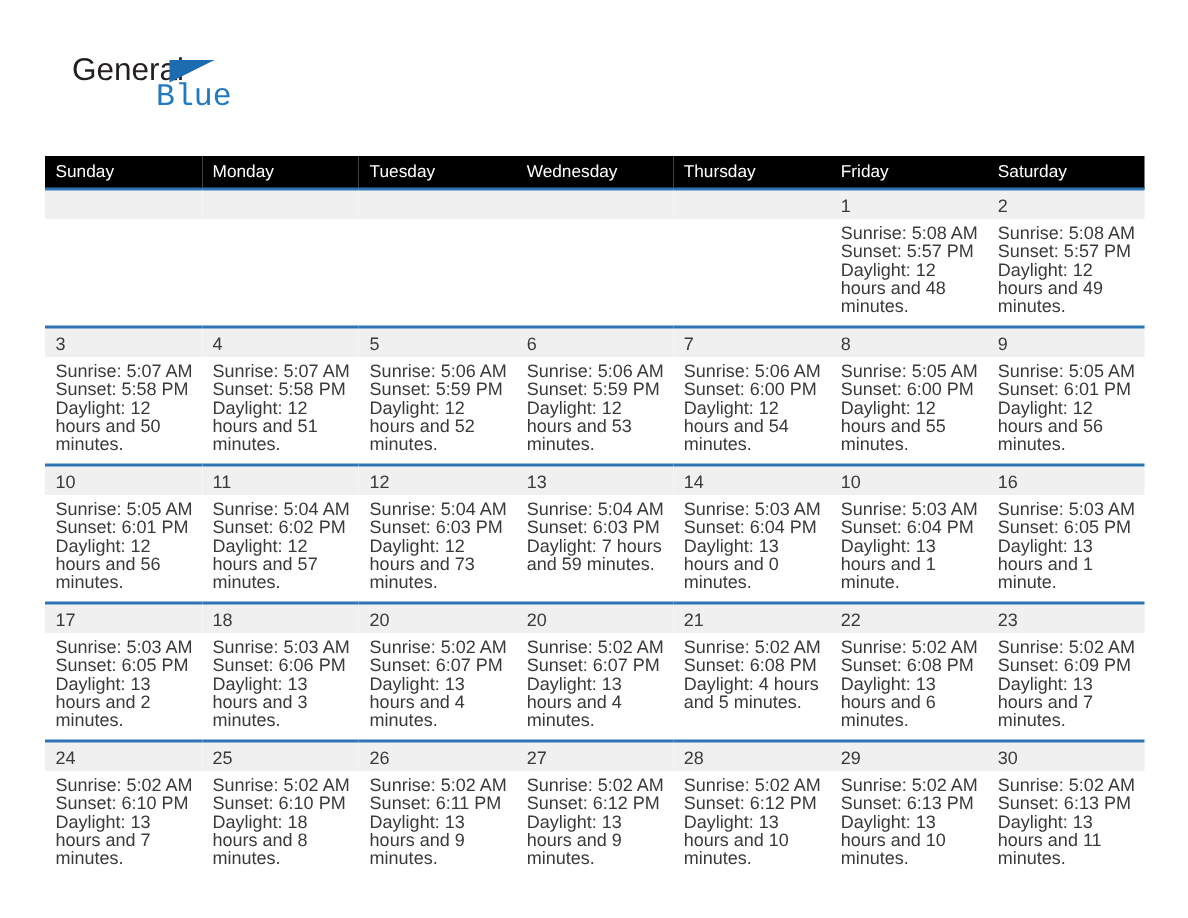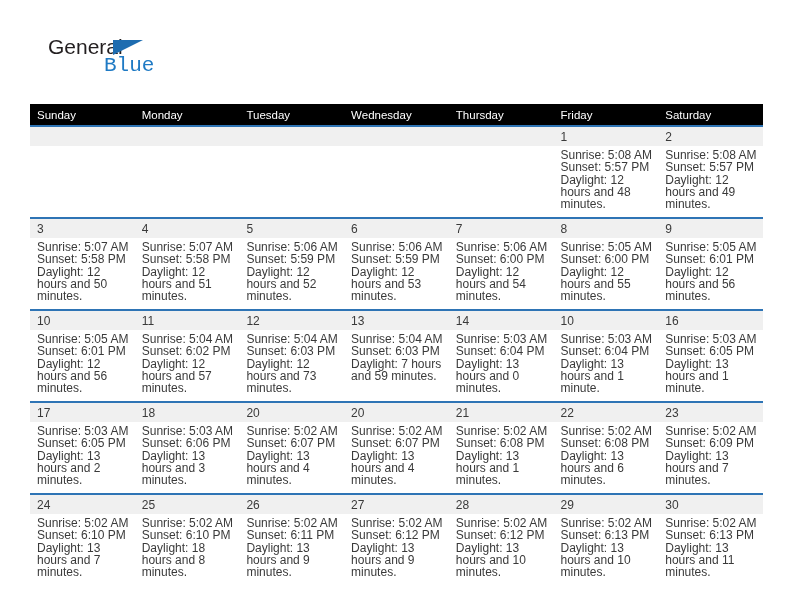--- a/index.html
+++ b/index.html
@@ -359,21 +359,21 @@
               <div>Sunrise: 5:02 AM</div>
               <div>Sunset: 6:07 PM</div>
               <div class="daylight">Daylight: 13 hours and 4 minutes.</div>
             </div>
           </td>
           <td class="daycell">
             <div class="datebar">21</div>
             <div class="info">
               <div>Sunrise: 5:02 AM</div>
               <div>Sunset: 6:08 PM</div>
-              <div class="daylight">Daylight: 13 hours and 1 minutes.</div>
+              <div class="daylight">Daylight: 4 hours and 5 minutes.</div>
             </div>
           </td>
           <td class="daycell">
             <div class="datebar">22</div>
             <div class="info">
               <div>Sunrise: 5:02 AM</div>
               <div>Sunset: 6:08 PM</div>
               <div class="daylight">Daylight: 13 hours and 6 minutes.</div>
             </div>
           </td>

